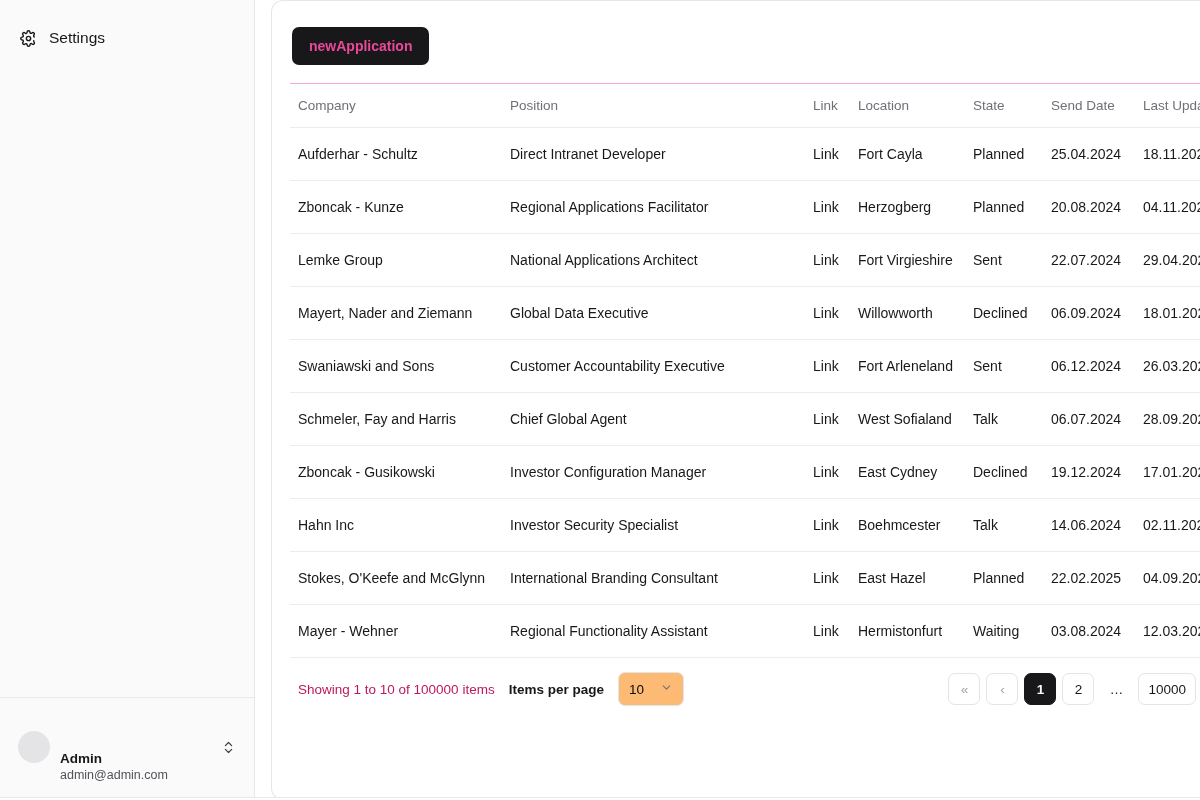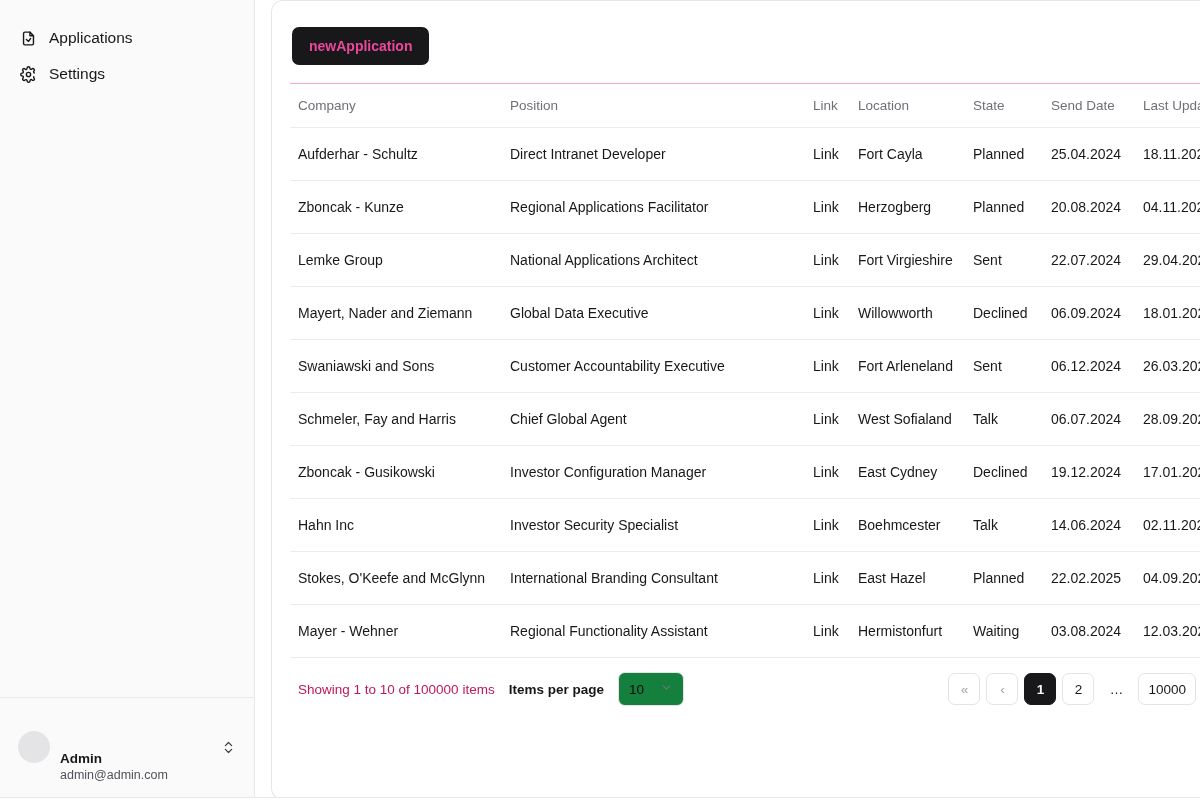--- a/index.html
+++ b/index.html
@@ -193,21 +193,21 @@
   }
   .select {
     display: inline-flex;
     align-items: center;
     gap: 16px;
     border: 1px solid #e4e4e7;
     border-radius: 7px;
     padding: 8px 10px;
     font-size: 13.5px;
     cursor: pointer;
-    background: #15803d;
+    background: #fdba74;
     min-width: 56px;
     justify-content: space-between;
   }
   .pager {
     margin-left: auto;
     display: flex;
     align-items: center;
     gap: 6px;
     padding-right: 4px;
   }
@@ -244,30 +244,20 @@
 </style>
 </head>
 <body>
 
 <div class="app">
 
   <aside class="sidebar">
     <nav class="nav">
 
 
-      <div class="nav-item">
-        <span class="nav-icon">
-          <svg width="17" height="17" viewBox="0 0 24 24" fill="none" stroke="currentColor" stroke-width="2" stroke-linecap="round" stroke-linejoin="round">
-            <path d="M14 3H7a2 2 0 0 0-2 2v14a2 2 0 0 0 2 2h10a2 2 0 0 0 2-2V8z"></path>
-              <path d="M14 3v5h5"></path>
-              <path d="M9 13.5 12 16l3-4"></path>
-          </svg>
-        </span>
-        <span class="nav-label">Applications</span>
-      </div>
 
       <div class="nav-item">
         <span class="nav-icon">
           <svg width="17" height="17" viewBox="0 0 24 24" fill="none" stroke="currentColor" stroke-width="2" stroke-linecap="round" stroke-linejoin="round">
             <circle cx="12" cy="12" r="3"></circle>
             <path d="M19.4 15a1.65 1.65 0 0 0 .33 1.82l.06.06a2 2 0 1 1-2.83 2.83l-.06-.06a1.65 1.65 0 0 0-1.82-.33 1.65 1.65 0 0 0-1 1.51V21a2 2 0 1 1-4 0v-.09A1.65 1.65 0 0 0 9 19.4a1.65 1.65 0 0 0-1.82.33l-.06.06a2 2 0 1 1-2.83-2.83l.06-.06A1.65 1.65 0 0 0 4.6 15a1.65 1.65 0 0 0-1.51-1H3a2 2 0 1 1 0-4h.09A1.65 1.65 0 0 0 4.6 9a1.65 1.65 0 0 0-.33-1.82l-.06-.06a2 2 0 1 1 2.83-2.83l.06.06A1.65 1.65 0 0 0 9 4.6a1.65 1.65 0 0 0 1-1.51V3a2 2 0 1 1 4 0v.09a1.65 1.65 0 0 0 1 1.51 1.65 1.65 0 0 0 1.82-.33l.06-.06a2 2 0 1 1 2.83 2.83l-.06.06A1.65 1.65 0 0 0 19.4 9c.14.35.42.64.76.83"></path>
           </svg>
         </span>
         <span class="nav-label">Settings</span>
       </div>

